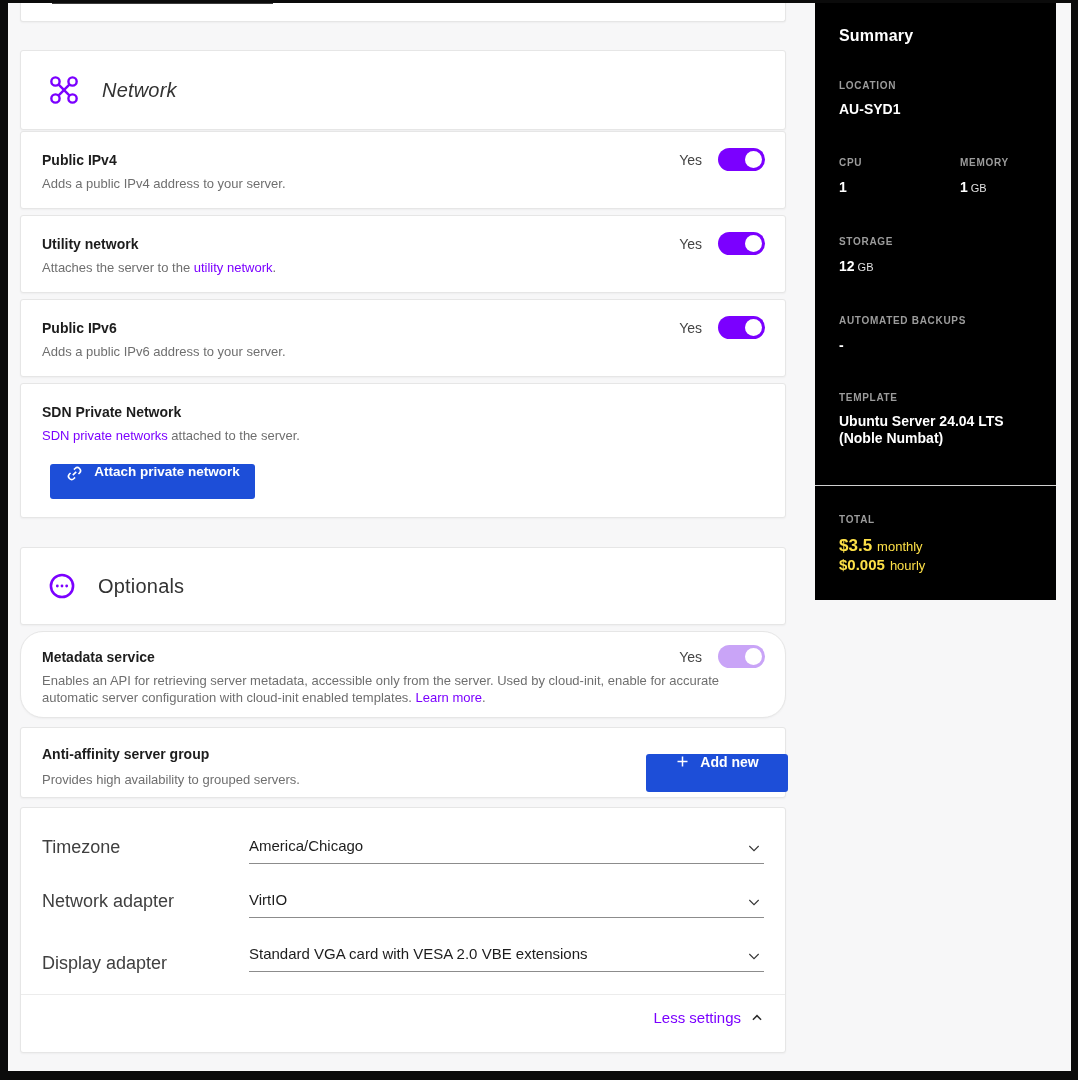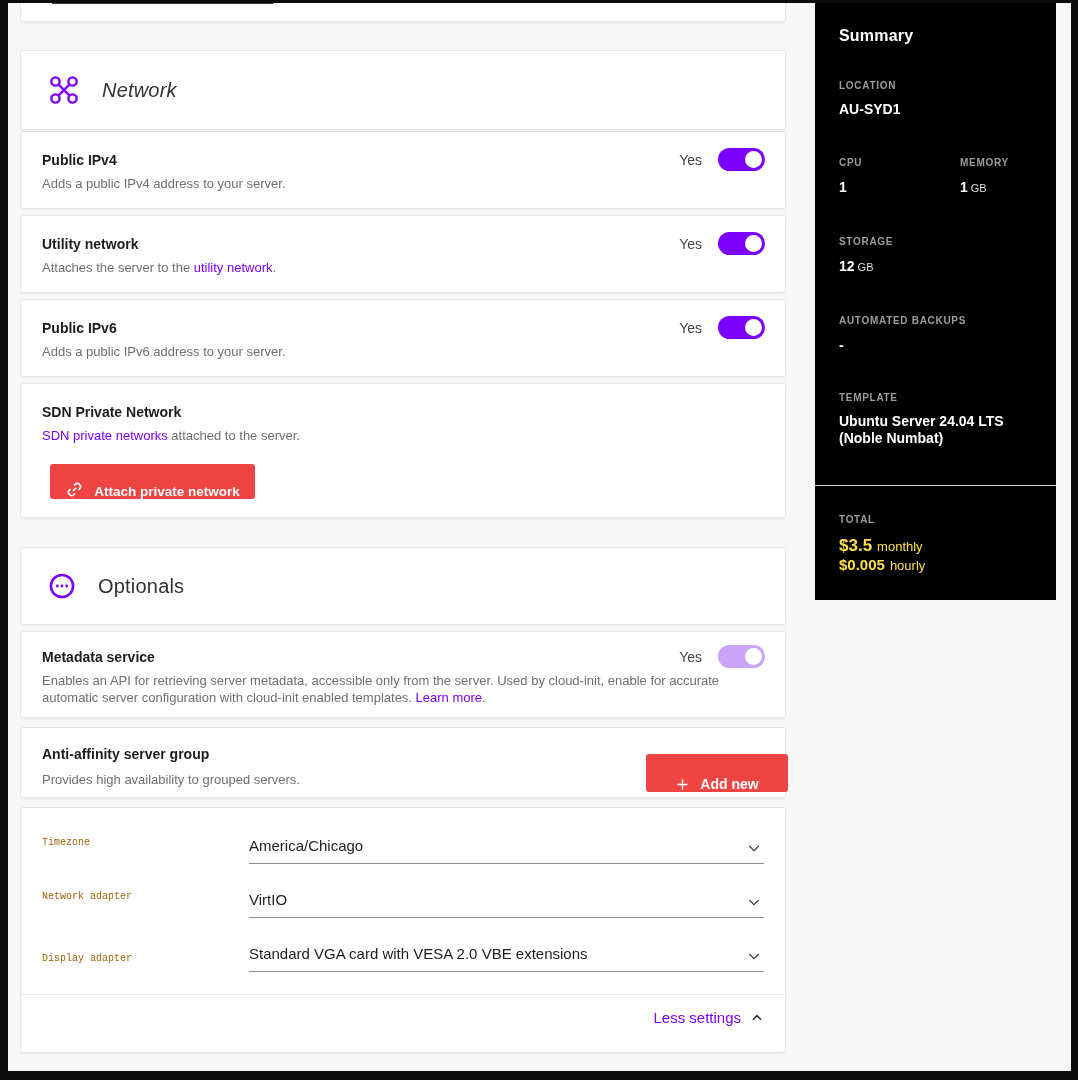--- a/index.html
+++ b/index.html
@@ -23,44 +23,44 @@
   .section-header { display:flex; align-items:center; padding-left:27px; }
   .section-title { font-size:20px; color:#333; margin-left:22px; letter-spacing:.2px; }
 
   .hdr-network { top:50px; height:80px;font-style:italic; }
   .hdr-optionals { top:547px; height:78px; }
 
   .row-ipv4 { top:131px; height:78px; }
   .row-utility { top:215px; height:78px; }
   .row-ipv6 { top:299px; height:78px; }
   .row-sdn { top:383px; height:135px; }
-  .row-metadata { top:631px; height:87px; }
+  .row-metadata { top:631px; height:87px;border-radius:23px; }
   .row-antiaffinity { top:727px; height:71px; }
   .card-dropdowns { top:807px; height:246px; }
 
   .row-label { position:absolute; left:21px; top:20px; font-size:14px; font-weight:bold; color:#1d1d1d; }
   .row-desc { position:absolute; left:21px; top:44px; font-size:13px; color:#6f6f6f; }
   .link { color:#7b00ff; }
 
   .yes-label { position:absolute; right:83px; top:20px; font-size:14px; color:#444; }
   .toggle { position:absolute; right:20px; top:16px; width:47px; height:23px; border-radius:12px; background:#7b00ff; cursor:pointer; }
   .toggle .knob { position:absolute; top:3px; right:3px; width:17px; height:17px; border-radius:50%; background:#fff; }
   .toggle.light { background:#c9a4f7; }
 
-  .btn { display:flex; align-items:flex-end; justify-content:center; gap:10px;
-         background:#ef4444; color:#fff; font-weight:bold; font-size:13.5px;
+  .btn { display:flex; align-items:flex-start; justify-content:center; gap:10px;
+         background:#1d4ed8; color:#fff; font-weight:bold; font-size:13.5px;
          border:none; border-radius:3px; cursor:pointer; font-family:inherit; }
   .btn-attach { position:absolute; left:29px; top:80px; width:205px; height:35px; }
   .btn-addnew { position:absolute; left:625px; top:26px; width:142px; height:38px; font-size:14px; }
 
   .select-box { position:absolute; border-bottom:1px solid #8c8c8c; height:32px; }
   .select-value { position:absolute; left:0; top:5px; font-size:15px; color:#1d1d1d; white-space:nowrap; }
   .select-chevron { position:absolute; right:2px; top:8px; }
 
-  .dd-label { position:absolute; left:21px; font-size:10px; color:#a16207;font-family:Liberation Mono, monospace; }
+  .dd-label { position:absolute; left:21px; font-size:18px; color:#404040; }
 
   .divider { position:absolute; left:0; right:0; height:1px; background:#ececec; }
 
   .less-settings { position:absolute; right:21px; top:201px; display:flex; align-items:center; gap:9px; cursor:pointer; }
   .less-settings-text { font-size:15px; color:#7b00ff; }
 
   
   .summary { position:absolute; left:815px; top:0; width:241px; height:600px; background:#000; color:#fff; z-index:10; }
   .sum-title { position:absolute; left:24px; top:27px; font-size:16px; font-weight:bold; letter-spacing:.2px; }
   .sum-label { position:absolute; font-size:10px; font-weight:bold; letter-spacing:.7px; color:#9c9c9c; }

